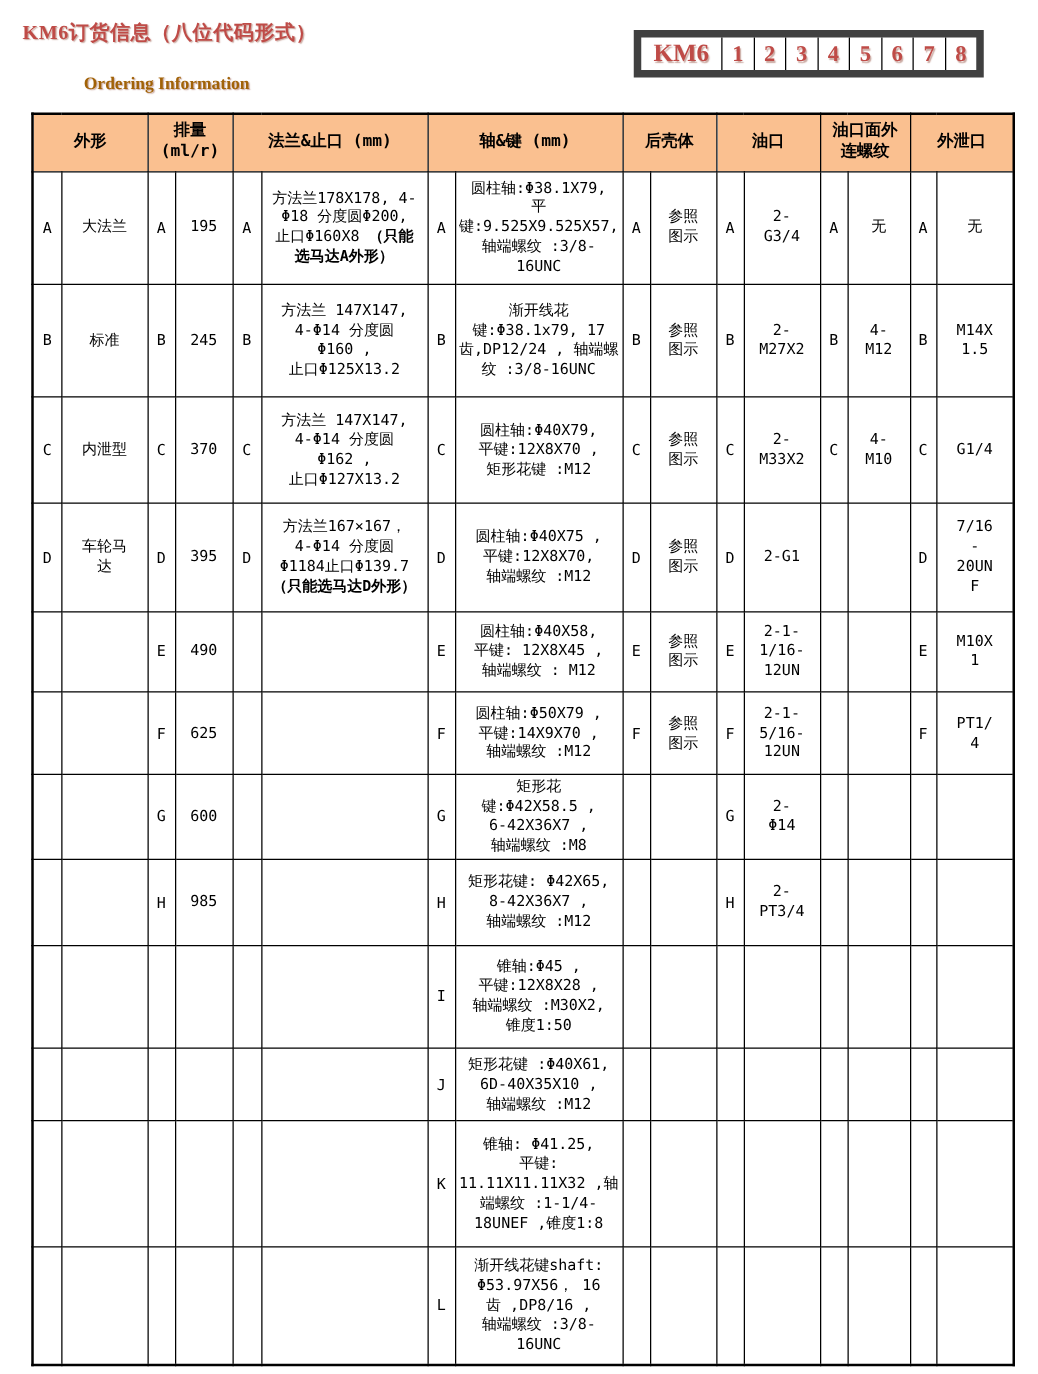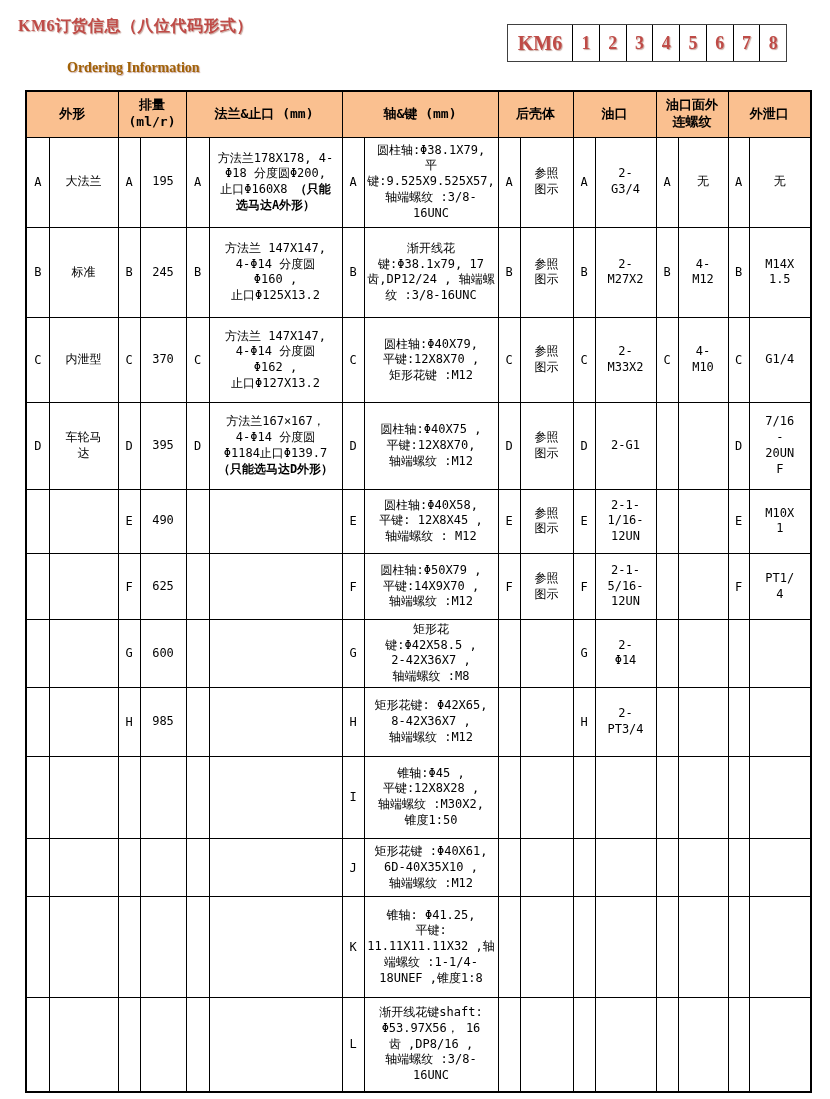--- a/index.html
+++ b/index.html
@@ -14,21 +14,21 @@
     letter-spacing:0.5px;
   }
   .doc-subtitle {
     position:absolute; left:67px; top:60px;
     font-family:"Liberation Serif", serif; font-weight:bold;
     font-size:14px; color:#a16207; text-shadow:1px 1px 1px #c9a8a0;
   }
 
   .code-box {
     position:absolute; left:507px; top:24px; width:280px; height:38px;
-    border:1px solid #404040; display:flex; background:#fff;
+    border:6px solid #404040; display:flex; background:#fff;
   }
   .code-box .cell {
     display:flex; align-items:center; justify-content:center;
     font-family:"Liberation Serif", serif; font-weight:bold;
     color:#bf4b47; text-shadow:1px 1px 1px #c9a8a0;
     border-left:1px solid #000; flex:1 1 auto;
   }
   .code-box .prefix { width:64px; flex:0 0 64px; border-left:none; font-size:20px; }
   .code-box .digit { font-size:18px; }
 
@@ -280,21 +280,21 @@
         <tr>
           <td class="code-cell"></td>
           <td class="value-cell"></td>
           <td class="code-cell">G</td>
           <td class="value-cell">600</td>
           <td class="code-cell"></td>
           <td class="value-cell"></td>
           <td class="code-cell">G</td>
           <td class="value-cell">矩形花
 键:Φ42X58.5 ,
-2-42X36X7 ,
+6-42X36X7 ,
 轴端螺纹  :M8</td>
           <td class="code-cell"></td>
           <td class="value-cell"></td>
           <td class="code-cell">G</td>
           <td class="value-cell">2-
 Φ14</td>
           <td class="code-cell"></td>
           <td class="value-cell"></td>
           <td class="code-cell"></td>
           <td class="value-cell"></td>

